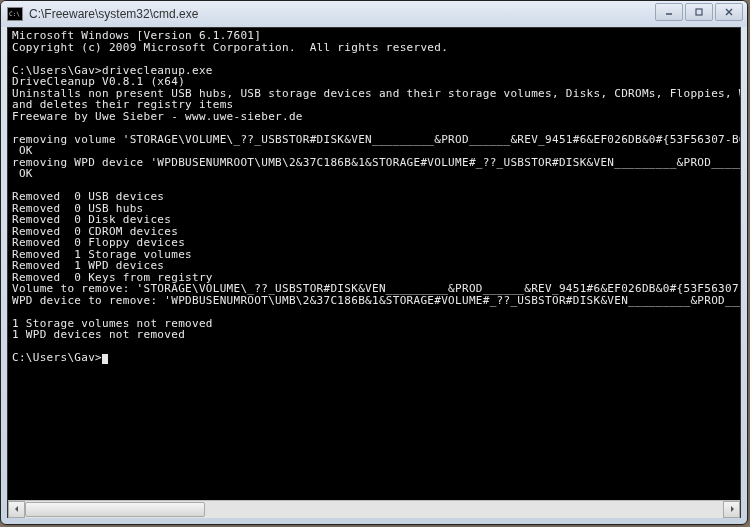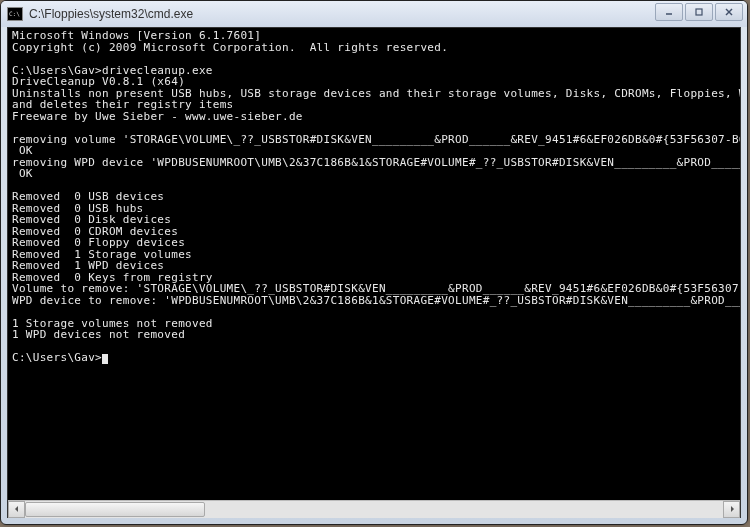--- a/index.html
+++ b/index.html
@@ -130,21 +130,21 @@
       margin-left: 0px;
     }
     @keyframes blink { 50% { opacity: 0; } }
   </style>
 </head>
 <body>
 
 <div class="window">
   <div class="titlebar">
     <div class="title-icon"></div>
-    <div class="title-text">C:\Floppies\system32\cmd.exe</div>
+    <div class="title-text">C:\Freeware\system32\cmd.exe</div>
     <div class="win-controls">
       <div class="win-btn">
         <svg viewBox="0 0 10 10">
             <line x1="2" y1="7" x2="8" y2="7" stroke="#42506a" stroke-width="1.5"></line>
           </svg>
       </div>
       <div class="win-btn">
         <svg viewBox="0 0 10 10">
             <rect x="2" y="2" width="6" height="6" fill="none" stroke="#42506a" stroke-width="1.2"></rect>
           </svg>

